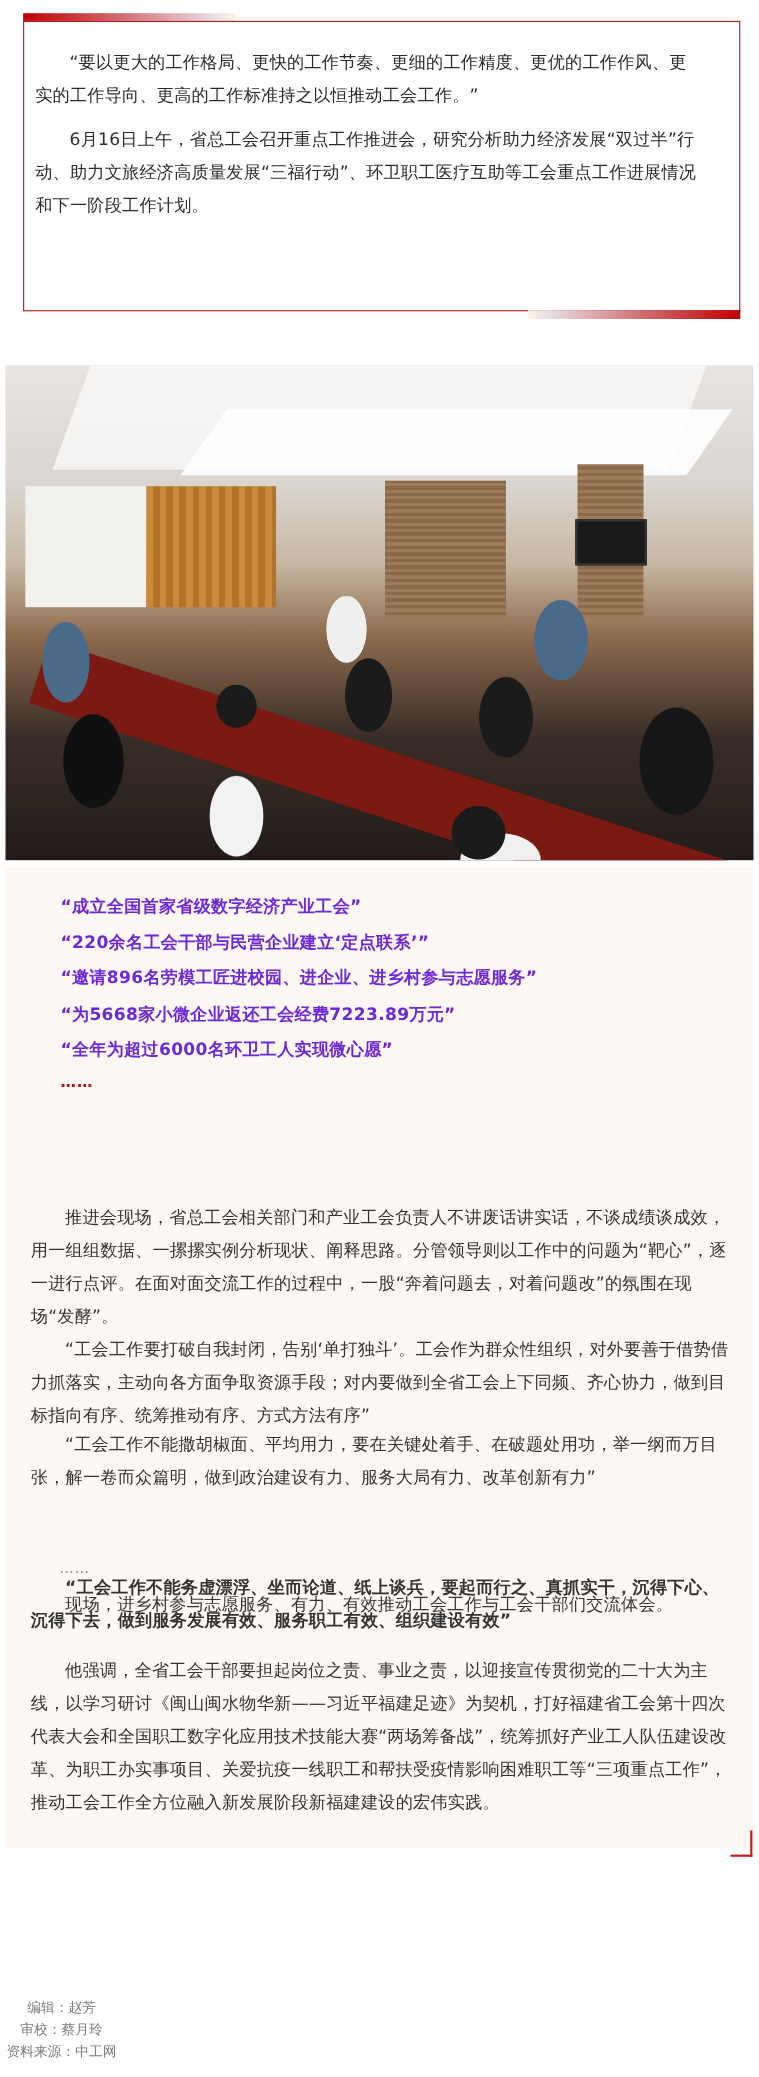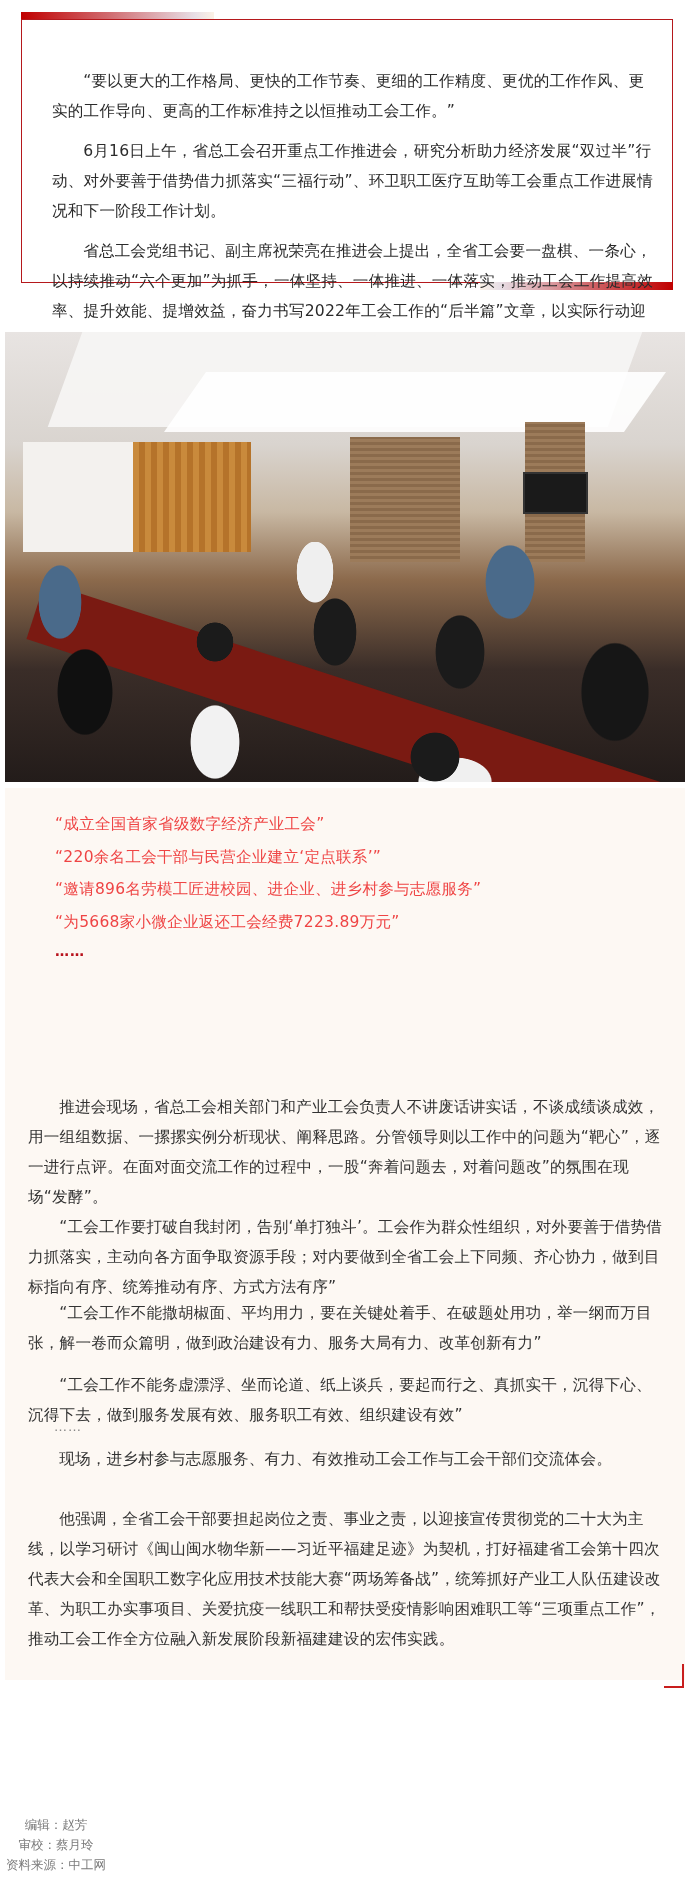--- a/index.html
+++ b/index.html
@@ -7,21 +7,21 @@
   body { font-family: "DejaVu Sans", "Liberation Sans", sans-serif; color: #333333; position: relative; height: 1888px; overflow: hidden; }
 
   
   .intro-wrap { position: absolute; left: 20px; top: 12px; width: 654px; height: 278px; }
   .intro-topbar { position: absolute; left: 1px; top: 0; width: 193px; height: 8px;
     background: linear-gradient(to right, #c00000 0%, #d06a6e 45%, #e8dfe6 90%, #fbf2e6 100%); }
   .intro-box { position: absolute; left: 1px; top: 7px; width: 652px; height: 264px;
     border: 1px solid #b5181c; background: #fff; }
   .intro-botbar { position: absolute; right: 1px; top: 270px; width: 193px; height: 8px;
     background: linear-gradient(to left, #c00000 0%, #d06a6e 45%, #e8dfe6 90%, #fbf2e6 100%); }
-  .intro-text { position: absolute; left: 32px; top: 30px; width: 604px; font-size: 15.6px; line-height: 30px; color: #2b2b2b; letter-spacing: 0.2px; margin-top: 24px; }
+  .intro-text { position: absolute; left: 12px; top: 30px; width: 604px; font-size: 15.6px; line-height: 30px; color: #2b2b2b; letter-spacing: 0.2px; }
   .intro-text p { text-indent: 2em; margin-bottom: 10px; }
 
   
   .photo { position: absolute; left: 5px; top: 332px; width: 680px; height: 450px; overflow: hidden;
     background: linear-gradient(180deg, #e8e4e2 0%, #d9d4cf 25%, #c8b8a3 40%, #8c6a4c 55%, #3a2d28 75%, #231c1a 100%); }
   .ceiling { position: absolute; left: 60px; top: 0; width: 560px; height: 95px;
     background: #f5f4f3; transform: skewX(-20deg); opacity: 0.95; }
   .ceiling2 { position: absolute; left: 180px; top: 40px; width: 460px; height: 60px; background: #ffffff; transform: skewX(-35deg); opacity: .9; }
   .curtain { position: absolute; left: 128px; top: 110px; width: 118px; height: 110px;
     background: repeating-linear-gradient(90deg, #c98a3c 0 6px, #b5732a 6px 12px); }
@@ -44,41 +44,40 @@
       radial-gradient(ellipse 40px 40px at 430px 215px, #1b1b1b 60%, transparent 62%),
       radial-gradient(ellipse 60px 40px at 450px 240px, #f0f0f0 60%, transparent 62%);
   }
 
   
   .beige { position: absolute; left: 5px; top: 788px; width: 680px; height: 892px; background: #fdf8f3; }
   .corner { position: absolute; left: 664px; top: 1664px; width: 20px; height: 24px;
     border-right: 2px solid #c81e1e; border-bottom: 2px solid #c81e1e; }
 
   .highlights { position: absolute; left: 55px; top: 808px; width: 600px; }
-  .hl { font-family: "DejaVu Sans", sans-serif; font-weight: normal; font-size: 15.5px; color: #ef4444; height: 32.6px; line-height: 32.6px; letter-spacing: 0.3px; white-space: nowrap; }
+  .hl { font-family: "DejaVu Sans", sans-serif; font-weight: bold; font-size: 15.5px; color: #6d28d9; height: 32.6px; line-height: 32.6px; letter-spacing: 0.3px; white-space: nowrap; }
   .hl-ellipsis { color: #b8121c; font-weight: bold; font-size: 14px; line-height: 26px; letter-spacing: 1px; }
 
   .body-text { position: absolute; left: 28px; width: 636px; font-size: 15.6px; line-height: 30px; color: #333333; letter-spacing: 0.2px; }
   .body-text p { text-indent: 2em; }
   .gray-ellipsis { color: #888; text-indent: 2em; font-size: 13px; letter-spacing: 1px; }
 
   
   .credits { position: absolute; left: 6px; top: 1815px; font-size: 12.5px; line-height: 20px; color: #7a7a7a; text-align: center; }
 </style>
 </head>
 <body>
 
 <div class="intro-wrap">
   <div class="intro-topbar"></div>
   <div class="intro-box"></div>
   <div class="intro-botbar"></div>
   <div class="intro-text">
     <p>“要以更大的工作格局、更快的工作节奏、更细的工作精度、更优的工作作风、更实的工作导向、更高的工作标准持之以恒推动工会工作。”</p>
-    <p>6月16日上午，省总工会召开重点工作推进会，研究分析助力经济发展“双过半”行动、对外要善于借势借力抓落实“三福行动”、环卫职工医疗互助等工会重点工作进展情况和下一阶段工作计划。</p>
-    <p>省总工会党组书记、副主席祝荣亮在推进会上提出，全省工会要一盘棋、一条心，以持续推动“六个更加”为抓手，一体坚持、一体推进、一体落实，推动工会工作提高效率、提升效能、提增效益，奋力书写2022年工会工作的“后半篇”文章，以实际行动迎接党的二十大胜利召开。</p>
+    <p>6月16日上午，省总工会召开重点工作推进会，研究分析助力经济发展“双过半”行动、助力文旅经济高质量发展“三福行动”、环卫职工医疗互助等工会重点工作进展情况和下一阶段工作计划。</p>
   </div>
 </div>
 
 <div class="photo">
   <div class="window"></div>
   <div class="ceiling"></div>
   <div class="ceiling2"></div>
   <div class="curtain"></div>
   <div class="wallpanel1"></div>
   <div class="wallpanel2"></div>
@@ -88,36 +87,37 @@
 </div>
 
 <div class="beige"></div>
 <div class="corner"></div>
 
 <div class="highlights">
   <div class="hl">“成立全国首家省级数字经济产业工会”</div>
   <div class="hl">“220余名工会干部与民营企业建立‘定点联系’”</div>
   <div class="hl">“邀请896名劳模工匠进校园、进企业、进乡村参与志愿服务”</div>
   <div class="hl">“为5668家小微企业返还工会经费7223.89万元”</div>
+  <div class="hl">“全年为超过6000名环卫工人实现微心愿”</div>
   <div class="hl-ellipsis">……</div>
 </div>
 
 <div class="body-text" style="top:1092px;">
   <p>推进会现场，省总工会相关部门和产业工会负责人不讲废话讲实话，不谈成绩谈成效，用一组组数据、一摞摞实例分析现状、阐释思路。分管领导则以工作中的问题为“靶心”，逐一进行点评。在面对面交流工作的过程中，一股“奔着问题去，对着问题改”的氛围在现场“发酵”。</p>
 </div>
 
 <div class="body-text" style="top:1212px;">
   <p>“工会工作要打破自我封闭，告别‘单打独斗’。工会作为群众性组织，对外要善于借势借力抓落实，主动向各方面争取资源手段；对内要做到全省工会上下同频、齐心协力，做到目标指向有序、统筹推动有序、方式方法有序”</p>
 </div>
 
 <div class="body-text" style="top:1298px;">
   <p>“工会工作不能撒胡椒面、平均用力，要在关键处着手、在破题处用功，举一纲而万目张，解一卷而众篇明，做到政治建设有力、服务大局有力、改革创新有力”</p>
 </div>
 
-<div class="body-text" style="top:1370px;">
+<div class="body-text" style="top:1428px;font-weight:bold;">
   <p>“工会工作不能务虚漂浮、坐而论道、纸上谈兵，要起而行之、真抓实干，沉得下心、沉得下去，做到服务发展有效、服务职工有效、组织建设有效”</p>
 </div>
 
 <div class="body-text" style="top:1412px;">
   <p class="gray-ellipsis">……</p>
 </div>
 
 <div class="body-text" style="top:1444px;">
   <p>现场，进乡村参与志愿服务、有力、有效推动工会工作与工会干部们交流体会。</p>
 </div>

